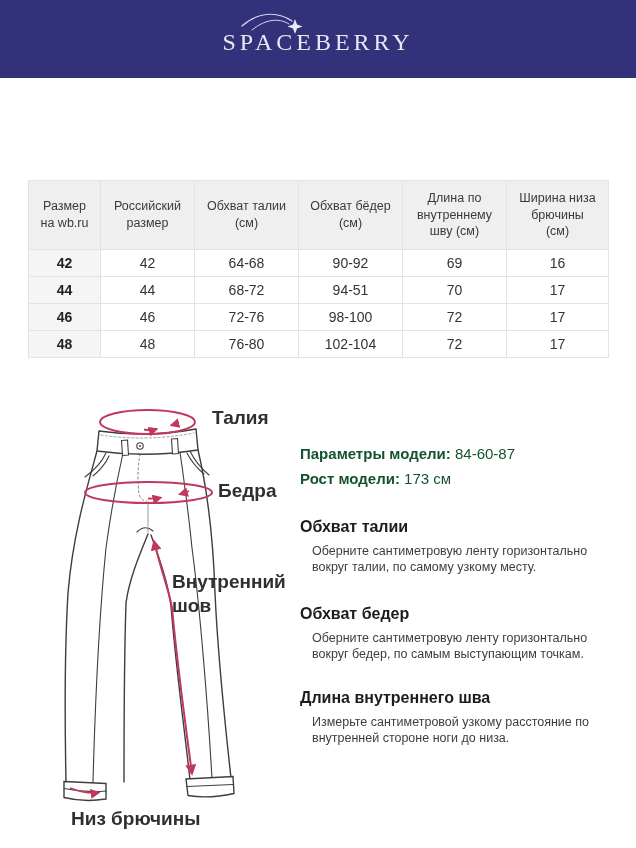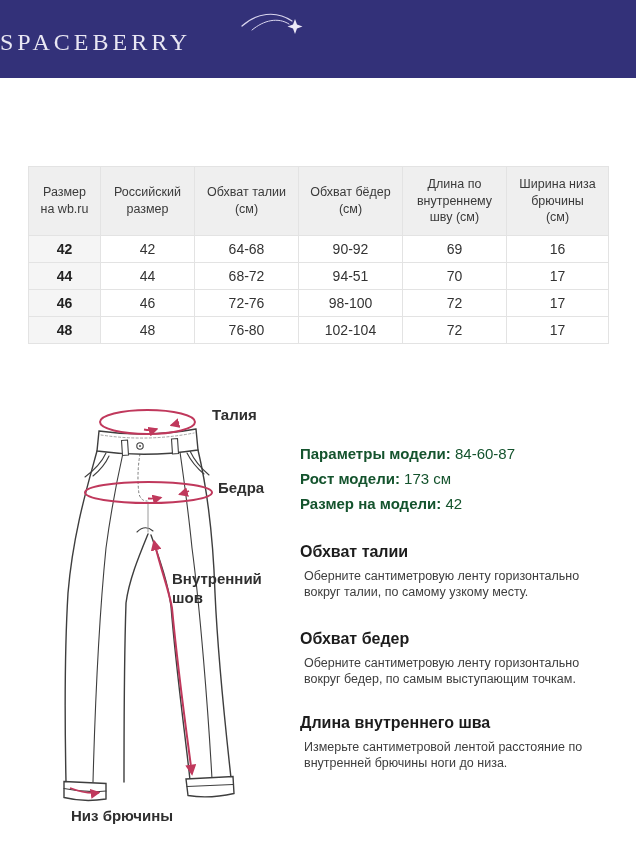--- a/index.html
+++ b/index.html
@@ -6,66 +6,66 @@
   .page{
     position:relative;width:636px;height:848px;overflow:hidden;background:#ffffff;
     font-family:"Liberation Sans",sans-serif;color:#2e2e2e;
   }
   
   .brand-header{
     position:absolute;left:0;top:0;width:636px;height:78px;background:#333179;
   }
   .brand-logo{
     position:absolute;left:0;top:0;width:100%;height:78px;
-    display:flex;align-items:center;justify-content:flex-start;
+    display:flex;align-items:center;justify-content:center;
   }
   .brand-logo span{
     font-family:"Liberation Serif",serif;font-size:24px;font-weight:400;
     letter-spacing:4px;color:#e9e7f3;padding-top:6px;
   }
   .comet{position:absolute;left:238px;top:8px;width:72px;height:32px;}
   
   .size-table{
-    position:absolute;left:28px;top:166px;width:580px;
+    position:absolute;left:28px;top:180px;width:580px;
     border-collapse:collapse;table-layout:fixed;border-radius:11px;
   }
   .size-table th,.size-table td{
     border:1px solid #e3e3e3;text-align:center;vertical-align:middle;
   }
   .size-table th{
     background:#efefef;font-weight:400;font-size:12.5px;line-height:1.32;
     color:#3a3a3a;padding:9px 4px;white-space:pre-line;height:38px;
   }
   .size-table td{
     background:#ffffff;font-size:14px;color:#333;height:26px;padding:0 2px;
   }
   .size-table td.first{
     background:#f5f5f5;font-weight:700;color:#222;
   }
   
   .diagram{position:absolute;left:42px;top:388px;width:250px;height:452px;}
   .diagram svg{position:absolute;left:0;top:0;}
   .diagram-label{
-    position:absolute;font-size:15px;font-weight:700;color:#2f2f2f;
+    position:absolute;font-size:19px;font-weight:700;color:#2f2f2f;
     white-space:pre-line;line-height:1.25;
   }
   .lbl-waist{left:170px;top:18px;}
   .lbl-hips{left:176px;top:91px;}
   .lbl-seam{left:130px;top:182px;}
   .lbl-hem{left:29px;top:419px;}
   
   .info-panel{position:absolute;left:300px;top:441px;width:306px;}
   .model-line{font-size:15px;line-height:25px;color:#14532d;}
   .model-line .lbl{font-weight:700;}
   .model-line .val{font-weight:400;}
   .guide-section .guide-title{
     font-size:16px;font-weight:700;color:#1c1c1c;margin:25px 0 0 0;line-height:21px;
   }
   .guide-section .guide-text{
-    font-size:12.5px;line-height:16px;color:#3d3d3d;margin:6px 0 0 4px;width:300px;
+    font-size:12.5px;line-height:16px;color:#3d3d3d;margin:6px 0 0 12px;width:300px;
   }
   .guide-section.s2 .guide-title{margin-top:28px;}
   .guide-section.s3 .guide-title{}
 </style>
 </head>
 <body>
 
 <div class="page">
 
   <div class="brand-header">
@@ -202,32 +202,28 @@
 
   <div class="info-panel">
     <div class="model-line">
       <span class="lbl">Параметры модели:</span>
       <span class="val">84-60-87</span>
     </div>
     <div class="model-line">
       <span class="lbl">Рост модели:</span>
       <span class="val">173 см</span>
     </div>
-    <div class="model-line">
-      <span class="lbl">Размер на модели:</span>
-      <span class="val">42</span>
-    </div>
 
     <div class="guide-section s1">
       <div class="guide-title">Обхват талии</div>
       <div class="guide-text">Оберните сантиметровую ленту горизонтально вокруг талии, по самому узкому месту.</div>
     </div>
     <div class="guide-section s2">
       <div class="guide-title">Обхват бедер</div>
       <div class="guide-text">Оберните сантиметровую ленту горизонтально вокруг бедер, по самым выступающим точкам.</div>
     </div>
     <div class="guide-section s3">
       <div class="guide-title">Длина внутреннего шва</div>
-      <div class="guide-text">Измерьте сантиметровой лентой расстояние по внутренней брючины ноги до низа.</div>
+      <div class="guide-text">Измерьте сантиметровой узкому расстояние по внутренней стороне ноги до низа.</div>
     </div>
   </div>
 
 </div>
 
 </body></html>

